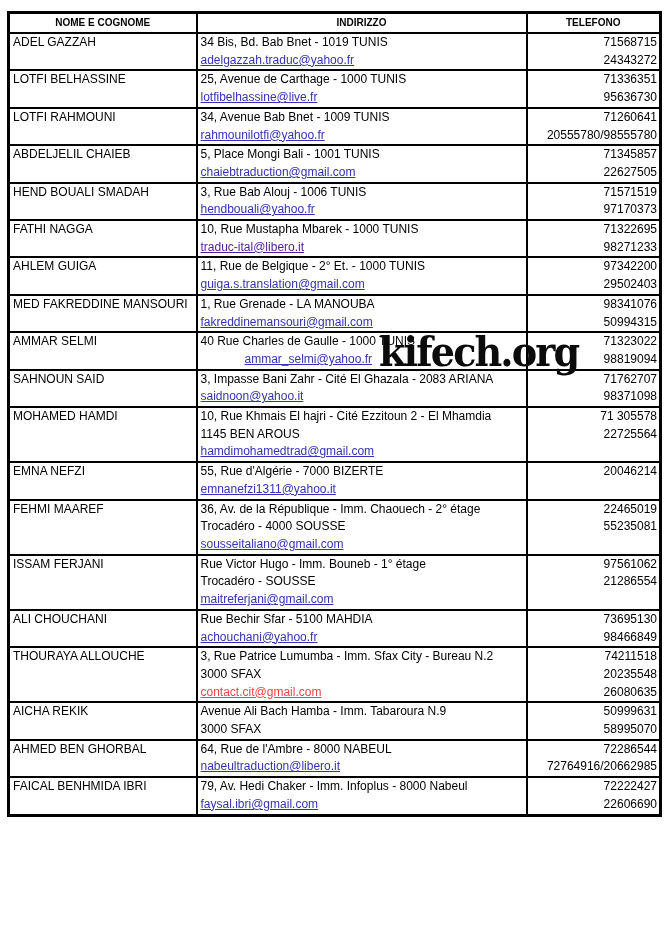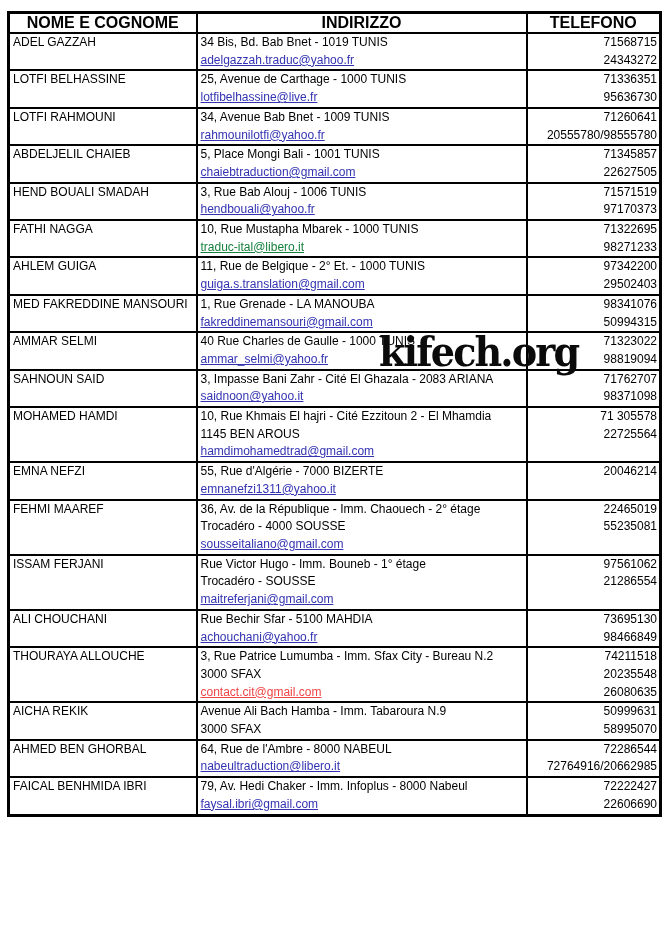--- a/index.html
+++ b/index.html
@@ -19,21 +19,21 @@
     width: 652px;
     border-collapse: collapse;
     table-layout: fixed;
     border: 3px solid #000;
   }
   col.c-name  { width: 188px; }
   col.c-addr  { width: 330px; }
   col.c-phone { width: 134px; }
   th.hdr {
     border: 2px solid #000;
-    font-size: 16px;
+    font-size: 10px;
     font-weight: bold;
     text-align: center;
     color: #000;
     height: 20px;
     line-height: 18px;
     padding: 0 2px;
   }
   td.cell {
     border: 2px solid #000;
     vertical-align: top;
@@ -157,21 +157,21 @@
             <div class="phone-line">97170373</div>
           </td>
   </tr>
 
   <tr>
     <td class="cell name-cell">
       <div class="name-line">FATHI NAGGA</div>
     </td>
     <td class="cell addr-cell">
             <div class="addr-line">10, Rue Mustapha Mbarek - 1000 TUNIS</div>
-            <div><span class="email-link" style="color: #15803d; margin-top: 36px;">traduc-ital@libero.it</span></div>
+            <div><span class="email-link" style="color: #4c1d95; margin-top: 36px;">traduc-ital@libero.it</span></div>
           </td>
     <td class="cell phone-cell">
             <div class="phone-line">71322695</div>
             <div class="phone-line">98271233</div>
           </td>
   </tr>
 
   <tr>
     <td class="cell name-cell">
       <div class="name-line">AHLEM GUIGA</div>
@@ -201,21 +201,21 @@
           </td>
   </tr>
 
 
   <tr>
     <td class="cell name-cell">
       <div class="name-line">AMMAR SELMI</div>
     </td>
     <td class="cell addr-cell">
             <div class="addr-line">40 Rue Charles de Gaulle - 1000 TUNIS</div>
-            <div><span class="email-link" style="color: rgb(51, 51, 178);">ammar_selmi@yahoo.fr</span></div>
+            <div><span class="email-link" style="color: rgb(51, 51, 178); margin-left: 44px;">ammar_selmi@yahoo.fr</span></div>
           </td>
     <td class="cell phone-cell">
             <div class="phone-line">71323022</div>
             <div class="phone-line">98819094</div>
           </td>
   </tr>
 
   <tr>
     <td class="cell name-cell">
       <div class="name-line">SAHNOUN SAID</div>

